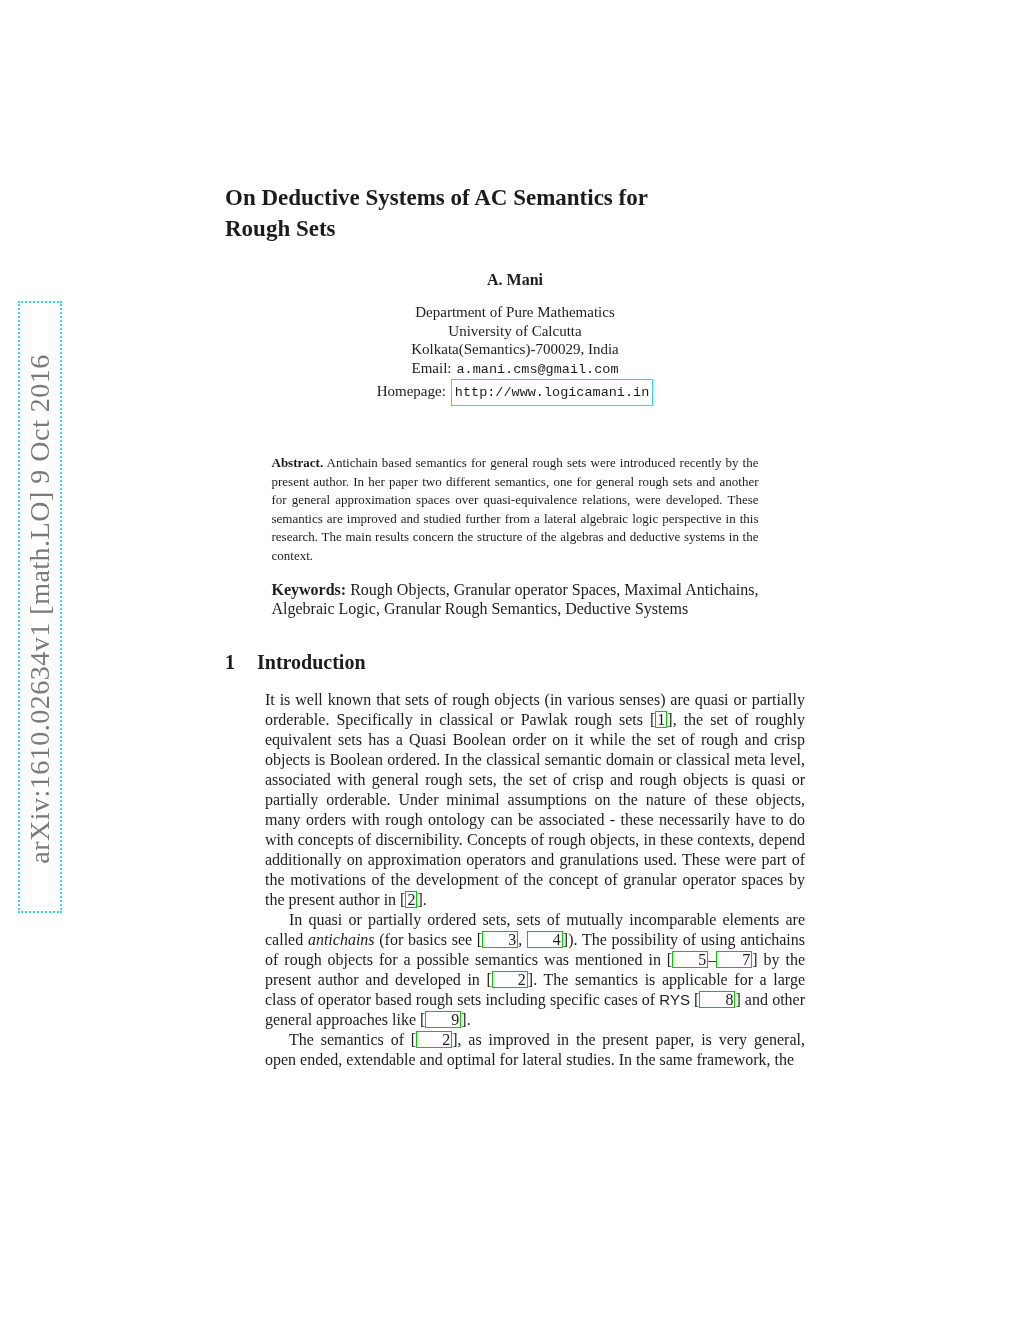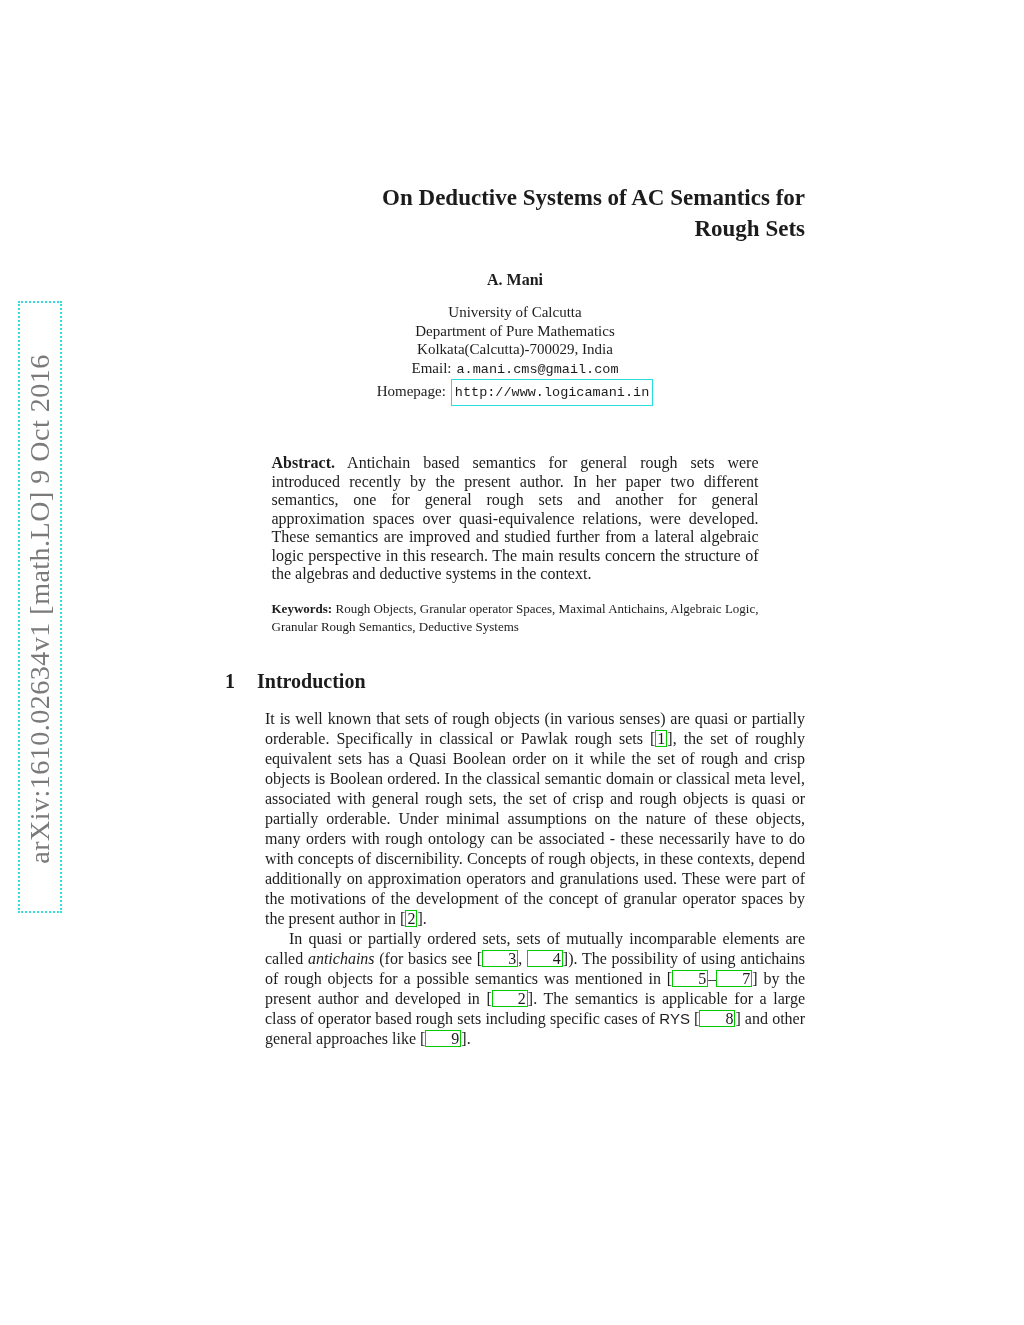--- a/index.html
+++ b/index.html
@@ -19,40 +19,40 @@
     position:absolute;width:612px;height:44px;left:-286px;top:284px;
     transform:rotate(-90deg);
     font-size:28px;line-height:44px;text-align:center;white-space:nowrap;
     color:#7a7a7a;letter-spacing:0.5px;
   }
 
   
   .content{position:absolute;left:225px;top:0;width:580px;}
 
   .paper-title{
-    margin-top:182px;text-align:right;font-weight:bold;
+    margin-top:182px;text-align:left;font-weight:bold;
     font-size:23px;line-height:31px;
   }
   .author{margin-top:26px;text-align:center;font-weight:bold;font-size:16px;line-height:19px;}
   .affiliation{margin-top:14px;text-align:center;font-size:15px;line-height:18.5px;}
   .addr-line{white-space:nowrap;}
   .mono{font-family:Liberation Mono, monospace;font-size:13.5px;}
   .url-box{
     border:1.5px solid #2adddd;padding:5px 3px;margin-left:5px;
     display:inline-block;line-height:15px;
   }
   .email-text{margin-left:5px;}
 
   .abstract{
     margin:48px auto 0;width:487px;text-align:justify;
-    font-size:16px;line-height:18.5px;
+    font-size:13px;line-height:18.5px;
   }
   .keywords{
     margin:16px auto 0;width:487px;text-align:justify;
-    font-size:13px;line-height:18.5px;
+    font-size:16px;line-height:18.5px;
   }
   .blk-label{font-weight:bold;}
 
   .section-heading{
     margin-top:32px;font-size:20px;line-height:24px;font-weight:bold;
   }
   .section-number{display:inline-block;margin-right:22px;}
 
   .body-text{margin-top:16px;font-size:16px;line-height:20px;text-align:justify;margin-left:40px;}
   .body-text p{margin:0;}
@@ -78,23 +78,23 @@
   <div class="content">
 
     <div class="paper-title">
       <div>On Deductive Systems of AC Semantics for</div>
       <div>Rough Sets</div>
     </div>
 
     <div class="author">A. Mani</div>
 
     <div class="affiliation">
+      <div class="addr-line">Department of Pure Mathematics</div>
       <div class="addr-line">University of Calcutta</div>
-      <div class="addr-line">Department of Pure Mathematics</div>
-      <div class="addr-line">Kolkata(Calcutta)-700029, India</div>
+      <div class="addr-line">Kolkata(Semantics)-700029, India</div>
       <div class="addr-line">
         <span>Email:</span><span class="mono email-text">a.mani.cms@gmail.com</span>
       </div>
       <div class="addr-line">
         <span>Homepage:</span><span class="mono url-box">http://www.logicamani.in</span>
       </div>
     </div>
 
     <div class="abstract">
       <span class="blk-label">Abstract.</span>
@@ -106,16 +106,17 @@
       <span>Rough Objects, Granular operator Spaces, Maximal Antichains, Algebraic Logic, Granular Rough Semantics, Deductive Systems</span>
     </div>
 
     <div class="section-heading">
       <span class="section-number">1</span><span>Introduction</span>
     </div>
 
     <div class="body-text">
       <p>It is well known that sets of rough objects (in various senses) are quasi or partially orderable. Specifically in classical or Pawlak rough sets <span class="cite">[<span class="cite-num">1</span>]</span>, the set of roughly equivalent sets has a Quasi Boolean order on it while the set of rough and crisp objects is Boolean ordered. In the classical semantic domain or classical meta level, associated with general rough sets, the set of crisp and rough objects is quasi or partially orderable. Under minimal assumptions on the nature of these objects, many orders with rough ontology can be associated - these necessarily have to do with concepts of discernibility. Concepts of rough objects, in these contexts, depend additionally on approximation operators and granulations used. These were part of the motivations of the development of the concept of granular operator spaces by the present author in <span class="cite">[<span class="cite-num">2</span>]</span>.</p>
       <p class="indent">In quasi or partially ordered sets, sets of mutually incomparable elements are called <i>antichains</i> (for basics see <span class="cite">[<span class="cite-num">3</span>, <span class="cite-num">4</span>]</span>). The possibility of using antichains of rough objects for a possible semantics was mentioned in <span class="cite">[<span class="cite-num">5</span>–<span class="cite-num">7</span>]</span> by the present author and developed in <span class="cite">[<span class="cite-num">2</span>]</span>. The semantics is applicable for a large class of operator based rough sets including specific cases of <span class="sf">RYS</span> <span class="cite">[<span class="cite-num">8</span>]</span> and other general approaches like <span class="cite">[<span class="cite-num">9</span>]</span>.</p>
+      <p class="indent">The semantics of <span class="cite">[<span class="cite-num">2</span>]</span>, as improved in the present paper, is very general, open ended, extendable and optimal for lateral studies. In the same framework, the</p>
     </div>
 
   </div>
 </div>
 
 </body></html>

